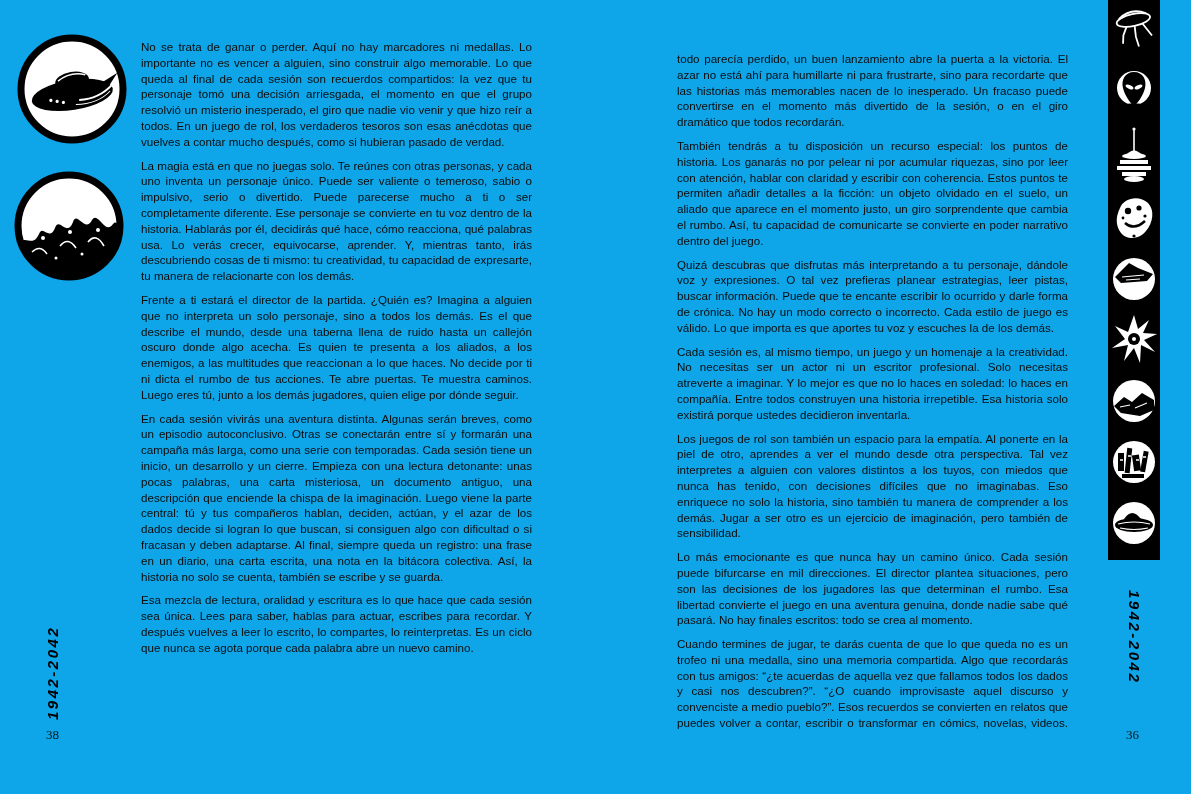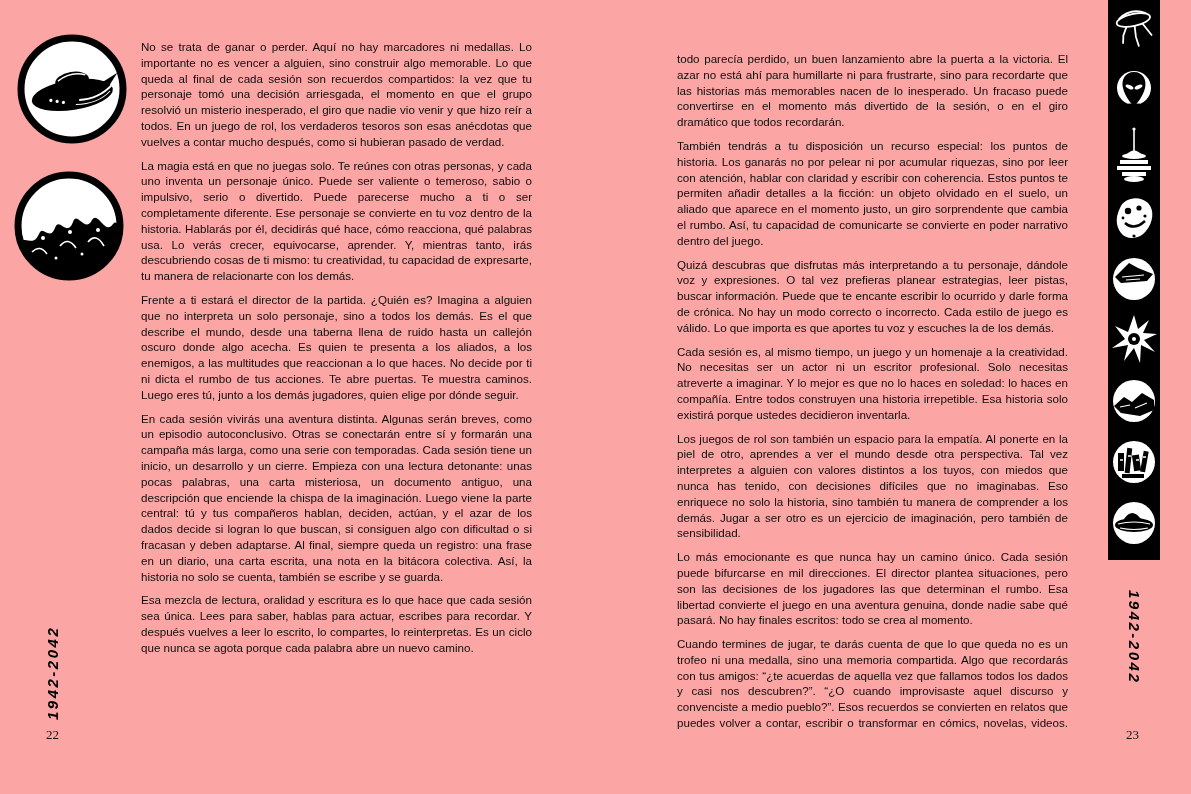--- a/index.html
+++ b/index.html
@@ -1,18 +1,18 @@
 <!DOCTYPE html>
 <html><head>
 <meta charset="utf-8">
 <style>
   html,body { margin:0; padding:0; background:#e8e8e8; }
   .spread {
     position:relative; width:1191px; height:794px; margin:0 auto;
-    background:#fca5a5; overflow:hidden;
+    background:#0ea5e9; overflow:hidden;
     font-family:"Liberation Sans", sans-serif; color:#0d0d0d;
   }
   
   .column { position:absolute; top:39px; width:391px; height:682px;
     overflow:hidden; font-size:11.6px; line-height:15.8px;
     text-align:justify; }
   .column p { margin:0 0 8px 0; }
   .column-left  { left:141px; }
   .column-right { left:677px;margin-top:12px; }
 
@@ -90,21 +90,21 @@
 
   <div class="column column-left">
     <p>No se trata de ganar o perder. Aquí no hay marcadores ni medallas. Lo importante no es vencer a alguien, sino construir algo memorable. Lo que queda al final de cada sesión son recuerdos compartidos: la vez que tu personaje tomó una decisión arriesgada, el momento en que el grupo resolvió un misterio inesperado, el giro que nadie vio venir y que hizo reír a todos. En un juego de rol, los verdaderos tesoros son esas anécdotas que vuelves a contar mucho después, como si hubieran pasado de verdad.</p>
     <p>La magia está en que no juegas solo. Te reúnes con otras personas, y cada uno inventa un personaje único. Puede ser valiente o temeroso, sabio o impulsivo, serio o divertido. Puede parecerse mucho a ti o ser completamente diferente. Ese personaje se convierte en tu voz dentro de la historia. Hablarás por él, decidirás qué hace, cómo reacciona, qué palabras usa. Lo verás crecer, equivocarse, aprender. Y, mientras tanto, irás descubriendo cosas de ti mismo: tu creatividad, tu capacidad de expresarte, tu manera de relacionarte con los demás.</p>
     <p>Frente a ti estará el director de la partida. ¿Quién es? Imagina a alguien que no interpreta un solo personaje, sino a todos los demás. Es el que describe el mundo, desde una taberna llena de ruido hasta un callejón oscuro donde algo acecha. Es quien te presenta a los aliados, a los enemigos, a las multitudes que reaccionan a lo que haces. No decide por ti ni dicta el rumbo de tus acciones. Te abre puertas. Te muestra caminos. Luego eres tú, junto a los demás jugadores, quien elige por dónde seguir.</p>
     <p>En cada sesión vivirás una aventura distinta. Algunas serán breves, como un episodio autoconclusivo. Otras se conectarán entre sí y formarán una campaña más larga, como una serie con temporadas. Cada sesión tiene un inicio, un desarrollo y un cierre. Empieza con una lectura detonante: unas pocas palabras, una carta misteriosa, un documento antiguo, una descripción que enciende la chispa de la imaginación. Luego viene la parte central: tú y tus compañeros hablan, deciden, actúan, y el azar de los dados decide si logran lo que buscan, si consiguen algo con dificultad o si fracasan y deben adaptarse. Al final, siempre queda un registro: una frase en un diario, una carta escrita, una nota en la bitácora colectiva. Así, la historia no solo se cuenta, también se escribe y se guarda.</p>
     <p>Esa mezcla de lectura, oralidad y escritura es lo que hace que cada sesión sea única. Lees para saber, hablas para actuar, escribes para recordar. Y después vuelves a leer lo escrito, lo compartes, lo reinterpretas. Es un ciclo que nunca se agota porque cada palabra abre un nuevo camino.</p>
   </div>
 
   <div class="vlabel vlabel-left">1942-2042</div>
-  <div class="pagenum pagenum-left">22</div>
+  <div class="pagenum pagenum-left">38</div>
 
   <div class="column column-right">
     <p>todo parecía perdido, un buen lanzamiento abre la puerta a la victoria. El azar no está ahí para humillarte ni para frustrarte, sino para recordarte que las historias más memorables nacen de lo inesperado. Un fracaso puede convertirse en el momento más divertido de la sesión, o en el giro dramático que todos recordarán.</p>
     <p>También tendrás a tu disposición un recurso especial: los puntos de historia. Los ganarás no por pelear ni por acumular riquezas, sino por leer con atención, hablar con claridad y escribir con coherencia. Estos puntos te permiten añadir detalles a la ficción: un objeto olvidado en el suelo, un aliado que aparece en el momento justo, un giro sorprendente que cambia el rumbo. Así, tu capacidad de comunicarte se convierte en poder narrativo dentro del juego.</p>
     <p>Quizá descubras que disfrutas más interpretando a tu personaje, dándole voz y expresiones. O tal vez prefieras planear estrategias, leer pistas, buscar información. Puede que te encante escribir lo ocurrido y darle forma de crónica. No hay un modo correcto o incorrecto. Cada estilo de juego es válido. Lo que importa es que aportes tu voz y escuches la de los demás.</p>
     <p>Cada sesión es, al mismo tiempo, un juego y un homenaje a la creatividad. No necesitas ser un actor ni un escritor profesional. Solo necesitas atreverte a imaginar. Y lo mejor es que no lo haces en soledad: lo haces en compañía. Entre todos construyen una historia irrepetible. Esa historia solo existirá porque ustedes decidieron inventarla.</p>
     <p>Los juegos de rol son también un espacio para la empatía. Al ponerte en la piel de otro, aprendes a ver el mundo desde otra perspectiva. Tal vez interpretes a alguien con valores distintos a los tuyos, con miedos que nunca has tenido, con decisiones difíciles que no imaginabas. Eso enriquece no solo la historia, sino también tu manera de comprender a los demás. Jugar a ser otro es un ejercicio de imaginación, pero también de sensibilidad.</p>
     <p>Lo más emocionante es que nunca hay un camino único. Cada sesión puede bifurcarse en mil direcciones. El director plantea situaciones, pero son las decisiones de los jugadores las que determinan el rumbo. Esa libertad convierte el juego en una aventura genuina, donde nadie sabe qué pasará. No hay finales escritos: todo se crea al momento.</p>
     <p>Cuando termines de jugar, te darás cuenta de que lo que queda no es un trofeo ni una medalla, sino una memoria compartida. Algo que recordarás con tus amigos: “¿te acuerdas de aquella vez que fallamos todos los dados y casi nos descubren?”. “¿O cuando improvisaste aquel discurso y convenciste a medio pueblo?”. Esos recuerdos se convierten en relatos que puedes volver a contar, escribir o transformar en cómics, novelas, videos. La creatividad no termina en la mesa: puede expandirse a cualquier formato.</p>
   </div>
@@ -186,15 +186,15 @@
       <circle cx="24" cy="26" r="21" fill="#ffffff"></circle>
       <path d="M14,22 Q22,10 31,22 Z" fill="#000000"></path>
       <ellipse cx="24" cy="28" rx="19" ry="7" fill="#000000"></ellipse>
       <path d="M8,27 Q24,23 40,27" stroke="#ffffff" stroke-width="1.2" fill="none"></path>
       <path d="M10,31 Q24,34 38,31" stroke="#ffffff" stroke-width="1.2" fill="none"></path>
     </svg>
 
   </div>
 
   <div class="vlabel vlabel-right">1942-2042</div>
-  <div class="pagenum pagenum-right">23</div>
+  <div class="pagenum pagenum-right">36</div>
 
 </div>
 
 </body></html>

